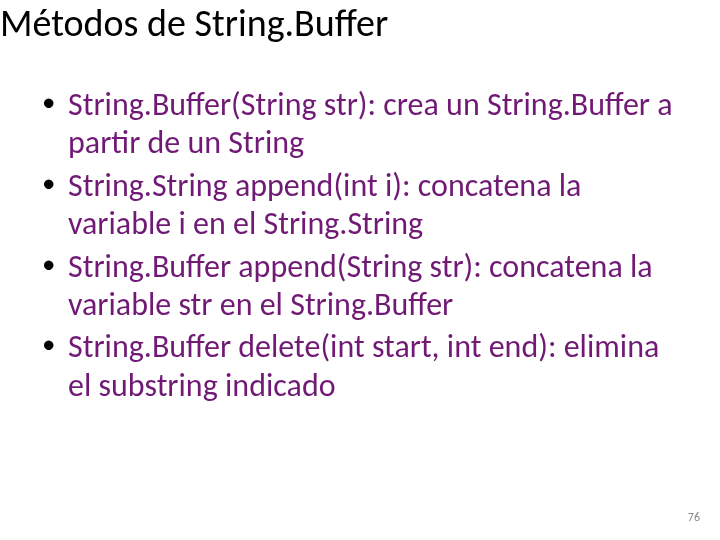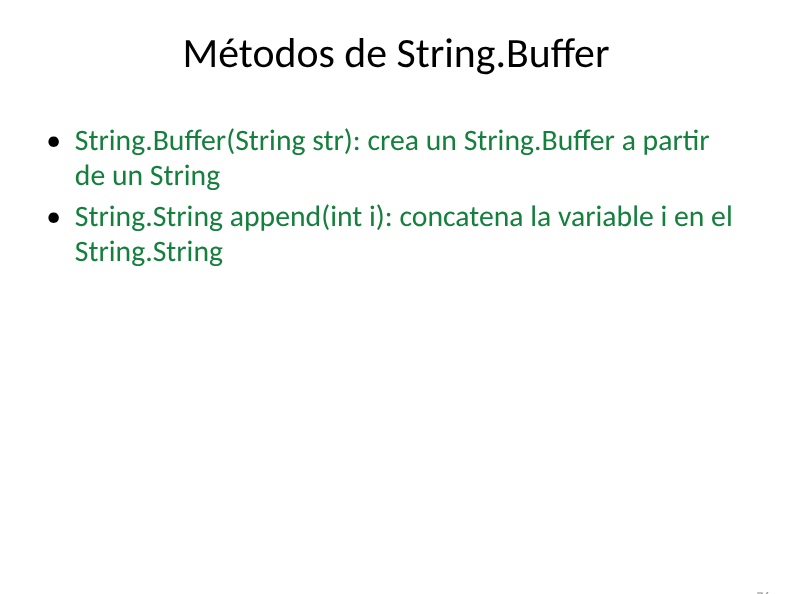--- a/index.html
+++ b/index.html
@@ -13,42 +13,41 @@
     position: relative;
     overflow: hidden;
   }
   .slide {
     width: 720px;
     height: 540px;
     position: relative;
     box-sizing: border-box;
   }
   .title {
-    text-align: center;
+    text-align: left;
     font-size: 38px;
     font-weight: 400;
-    margin-top: 26px;
     margin-bottom: 40px;
     letter-spacing: 0px;
   }
   .body {
     padding: 0 44px 0 40px;
   }
   ul.bullets {
     list-style: none;
     margin: 0;
     padding: 0;
   }
   ul.bullets > li {
     position: relative;
     padding-left: 28px;
-    font-size: 27px;
+    font-size: 32px;
     line-height: 1.2;
     margin-bottom: 4px;
-    color: #15803d;
+    color: #701a75;
   }
   ul.bullets > li::before {
     content: "•";
     position: absolute;
     left: 2px;
     top: 0;
     color: #000000;
     font-size: 27px;
     line-height: 1.2;
   }
@@ -72,18 +71,24 @@
   <div class="title">Métodos de String.Buffer</div>
 
   <div class="body">
     <ul class="bullets">
       <li>
         <span class="method">String.Buffer(String str):</span><span> crea un String.Buffer a partir de un String</span>
       </li>
       <li>
         <span class="method">String.String append(int i):</span><span> concatena la variable i en el String.String</span>
       </li>
+      <li>
+        <span class="method">String.Buffer append(String str):</span><span> concatena la variable str en el String.Buffer</span>
+      </li>
+      <li>
+        <span class="method">String.Buffer delete(int start, int end):</span><span> elimina el substring indicado</span>
+      </li>
     </ul>
   </div>
 
   <div class="page-number">76</div>
 
 </div>
 
 </body></html>

